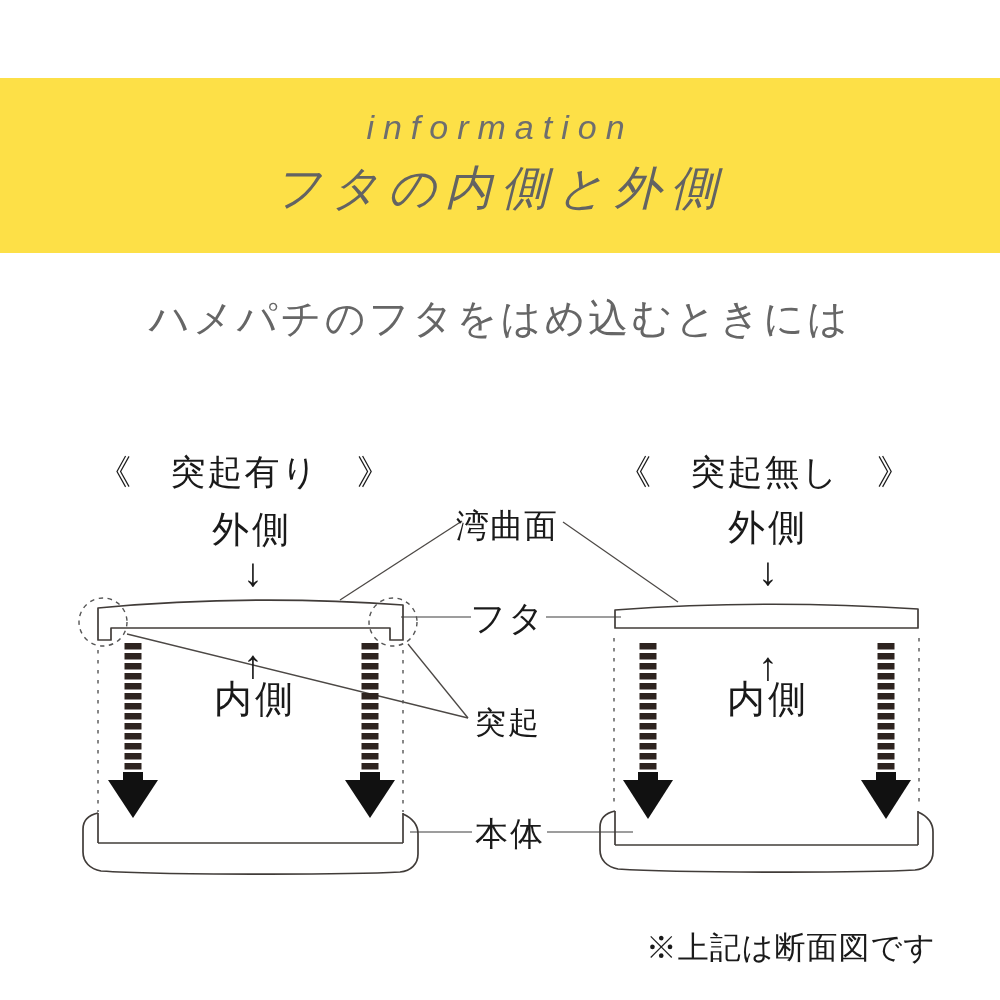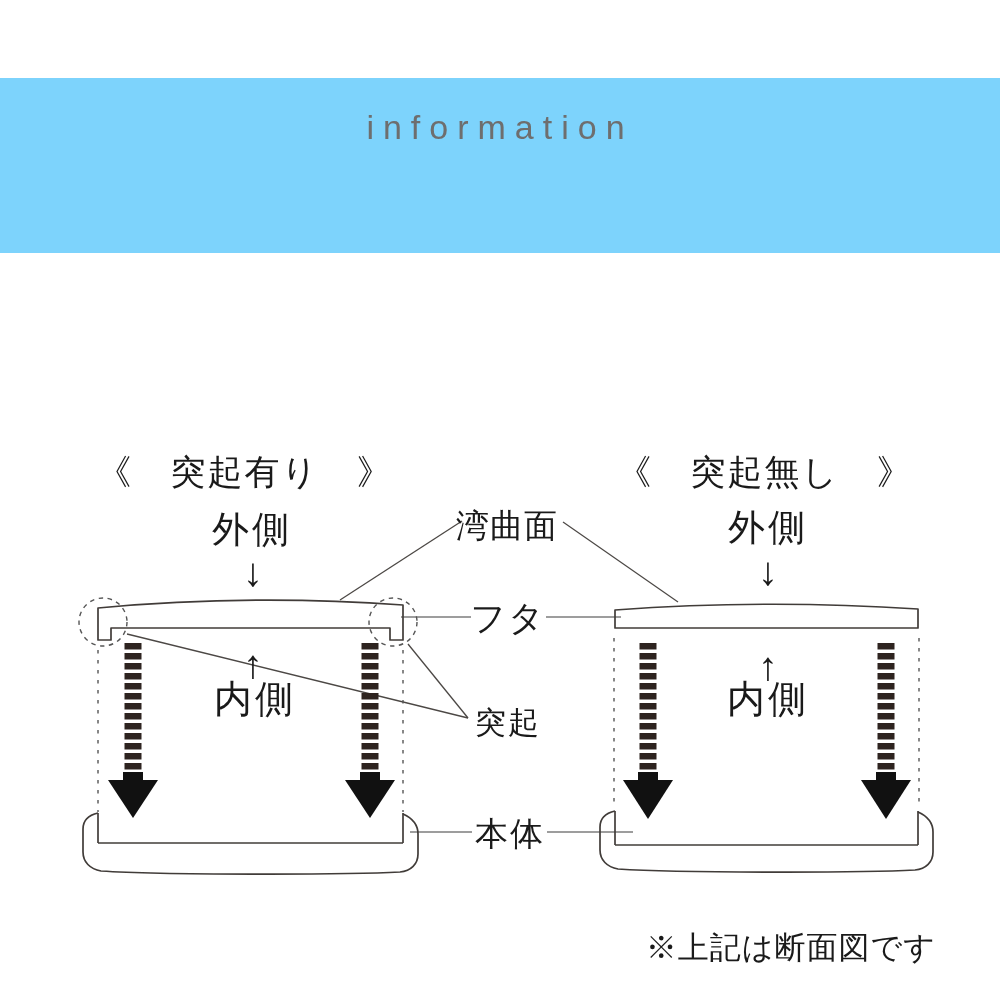--- a/index.html
+++ b/index.html
@@ -3,21 +3,21 @@
 <meta charset="utf-8">
 <style>
   html,body{margin:0;padding:0;}
   body{
     width:1000px;height:1000px;position:relative;overflow:hidden;
     background:#ffffff;
     font-family:"Liberation Sans", sans-serif;
   }
   .header-band{
     position:absolute;left:0;top:78px;width:1000px;height:175px;
-    background:#7dd3fc;text-align:center;
+    background:#fde047;text-align:center;font-style:italic;
   }
   .eyebrow{
     margin-top:30px;font-size:34px;letter-spacing:9px;color:#6e6e6e;
   }
   .page-title{
     margin-top:10px;font-size:47px;letter-spacing:9px;color:#636363;
   }
   .intro{
     position:absolute;left:0;top:289px;width:1000px;text-align:center;
     font-size:40px;line-height:59px;letter-spacing:3px;color:#666666;
@@ -27,23 +27,25 @@
   .outline{fill:none;stroke:#413c39;stroke-width:1.7;stroke-linejoin:round;}
   .dash{fill:none;stroke:#555555;stroke-width:1.4;}
   .ptr-h{stroke:#7d7d7d;stroke-width:1.6;}
   .ptr-d{stroke:#4c4845;stroke-width:1.3;}
 </style>
 </head>
 <body>
 
 <div class="header-band">
   <div class="eyebrow">information</div>
+  <div class="page-title">フタの内側と外側</div>
 </div>
 
 <div class="intro">
+  <div>ハメパチのフタをはめ込むときには</div>
 </div>
 
 <svg class="diagram" width="1000" height="570" viewBox="0 430 1000 570" xmlns="http://www.w3.org/2000/svg">
 
   <defs>
     <pattern id="hatch" patternUnits="userSpaceOnUse" x="0" y="643" width="10" height="10">
       <rect width="10" height="6.5" fill="#2e2420"></rect>
     </pattern>
   </defs>
 

